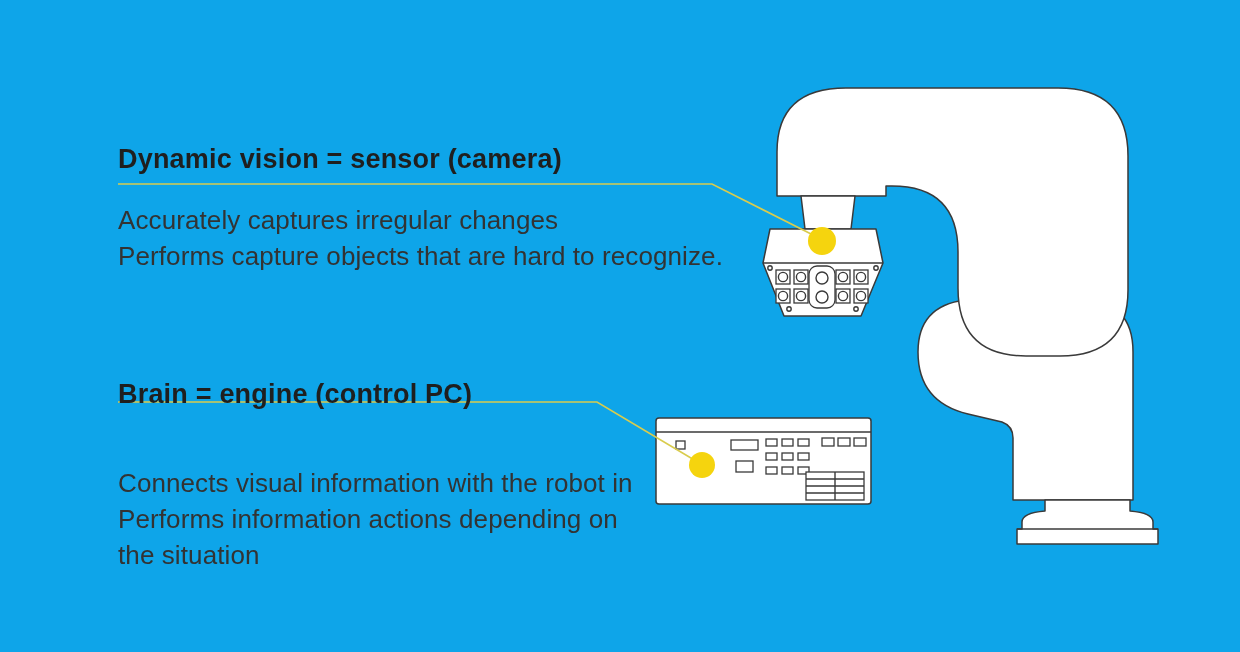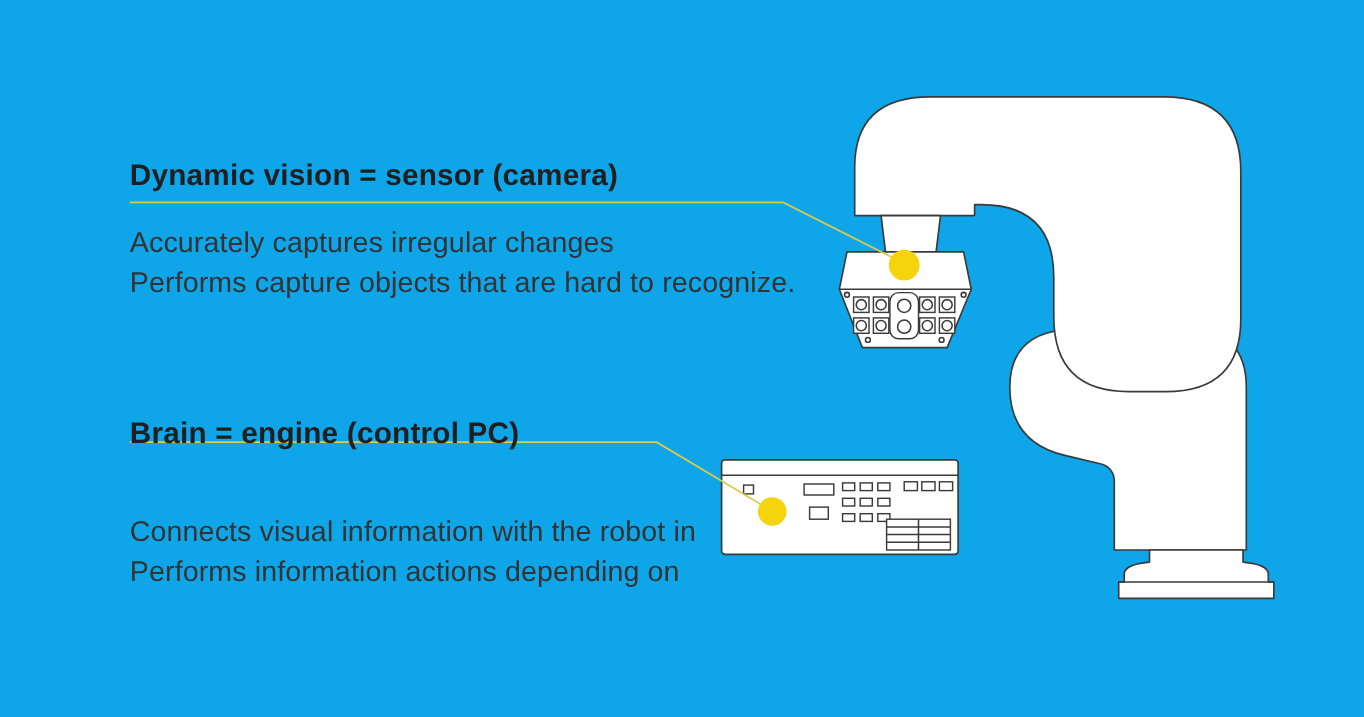--- a/index.html
+++ b/index.html
@@ -126,15 +126,16 @@
   <div class="text-block" id="section-1-body">
     <p class="body-line">Accurately captures irregular changes</p>
     <p class="body-line">Performs capture objects that are hard to recognize.</p>
   </div>
 
   <h2 class="heading text-block" id="section-2-heading">Brain = engine (control PC)</h2>
 
   <div class="text-block" id="section-2-body">
     <p class="body-line">Connects visual information with the robot in</p>
     <p class="body-line">Performs information actions depending on</p>
+    <p class="body-line">the situation</p>
   </div>
 
 </div>
 
 </body></html>

